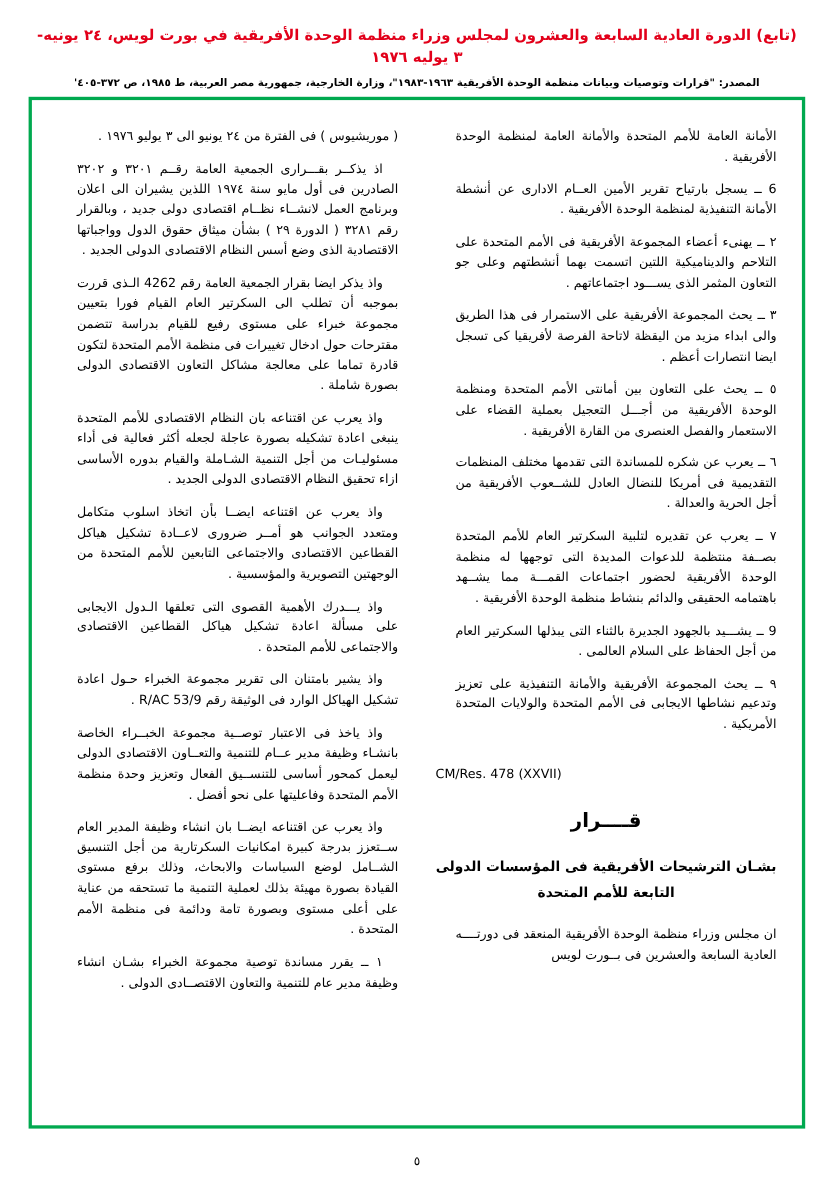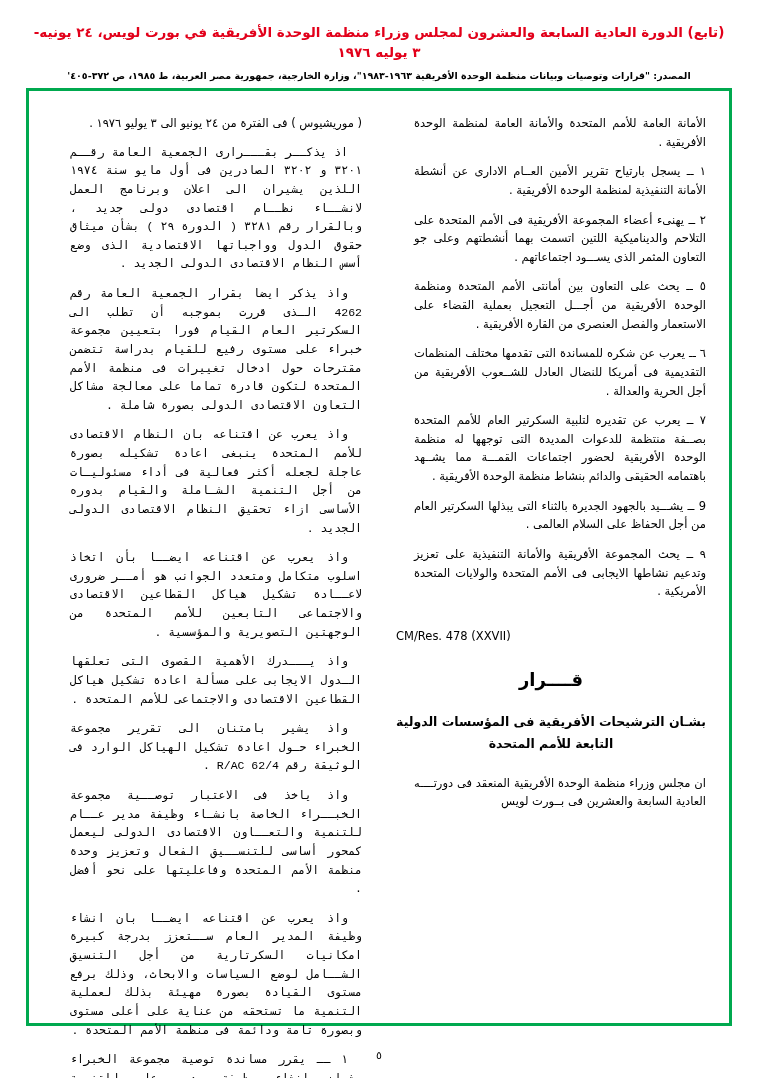--- a/index.html
+++ b/index.html
@@ -70,21 +70,20 @@
     font-size: 11.5px;
     line-height: 1.62;
   }
   .col p {
     margin: 0 0 11px 18px;
     text-align: justify;
     text-justify: inter-word;
   }
   .col p.indent {
     text-indent: 14px;
-    font-family: Liberation Mono, monospace;
   }
   .res-code {
     margin: 26px 0 20px 0 !important;
     font-size: 11.5px;
     text-align: right;
     direction: ltr;
     unicode-bidi: embed;
   }
   .res-word {
     text-align: center !important;
@@ -117,41 +116,42 @@
 
   <div class="doc-title">(تابع) الدورة العادية السابعة والعشرون لمجلس وزراء منظمة الوحدة الأفريقية في بورت لويس، ٢٤ يونيه- ٣ يوليه ١٩٧٦</div>
   <div class="doc-source">المصدر: "قرارات وتوصيات وبيانات منظمة الوحدة الأفريقية ١٩٦٣-١٩٨٣"، وزارة الخارجية، جمهورية مصر العربية، ط ١٩٨٥، ص ٣٧٢-٤٠٥'</div>
 
   <div class="frame"></div>
 
   <div class="columns">
 
     <div class="col">
       <p>الأمانة العامة للأمم المتحدة والأمانة العامة لمنظمة الوحدة الأفريقية .</p>
-      <p>١ ــ يسجل بارتياح تقرير الأمين العــام الادارى عن أنشطة الأمانة التنفيذية لمنظمة الوحدة الأفريقية .</p>
+      <p>6 ــ يسجل بارتياح تقرير الأمين العــام الادارى عن أنشطة الأمانة التنفيذية لمنظمة الوحدة الأفريقية .</p>
       <p>٢ ــ يهنىء أعضاء المجموعة الأفريقية فى الأمم المتحدة على التلاحم والديناميكية اللتين اتسمت بهما أنشطتهم وعلى جو التعاون المثمر الذى يســـود اجتماعاتهم .</p>
+      <p>٣ ــ يحث المجموعة الأفريقية على الاستمرار فى هذا الطريق والى ابداء مزيد من اليقظة لاتاحة الفرصة لأفريقيا كى تسجل ايضا انتصارات أعظم .</p>
       <p>٥ ــ يحث على التعاون بين أمانتى الأمم المتحدة ومنظمة الوحدة الأفريقية من أجـــل التعجيل بعملية القضاء على الاستعمار والفصل العنصرى من القارة الأفريقية .</p>
       <p>٦ ــ يعرب عن شكره للمساندة التى تقدمها مختلف المنظمات التقديمية فى أمريكا للنضال العادل للشــعوب الأفريقية من أجل الحرية والعدالة .</p>
       <p>٧ ــ يعرب عن تقديره لتلبية السكرتير العام للأمم المتحدة بصــفة منتظمة للدعوات المديدة التى توجهها له منظمة الوحدة الأفريقية لحضور اجتماعات القمـــة مما يشــهد باهتمامه الحقيقى والدائم بنشاط منظمة الوحدة الأفريقية .</p>
       <p>9 ــ يشـــيد بالجهود الجديرة بالثناء التى يبذلها السكرتير العام من أجل الحفاظ على السلام العالمى .</p>
       <p>٩ ــ يحث المجموعة الأفريقية والأمانة التنفيذية على تعزيز وتدعيم نشاطها الايجابى فى الأمم المتحدة والولايات المتحدة الأمريكية .</p>
       <p class="res-code">CM/Res. 478 (XXVII)</p>
       <p class="res-word">قــــرار</p>
-      <p class="res-heading">بشـان الترشيحات الأفريقية فى المؤسسات الدولية التابعة للأمم المتحدة</p>
+      <p class="res-heading">بشـان الترشيحات الأفريقية فى المؤسسات الدولى التابعة للأمم المتحدة</p>
       <p>ان مجلس وزراء منظمة الوحدة الأفريقية المنعقد فى دورتــــه العادية السابعة والعشرين فى بــورت لويس</p>
     </div>
 
     <div class="col">
       <p>( موريشيوس ) فى الفترة من ٢٤ يونيو الى ٣ يوليو ١٩٧٦ .</p>
       <p class="indent">اذ يذكــر بقـــرارى الجمعية العامة رقــم ٣٢٠١ و ٣٢٠٢ الصادرين فى أول مايو سنة ١٩٧٤ اللذين يشيران الى اعلان وبرنامج العمل لانشــاء نظــام اقتصادى دولى جديد ، وبالقرار رقم ٣٢٨١ ( الدورة ٢٩ ) بشأن ميثاق حقوق الدول وواجباتها الاقتصادية الذى وضع أسس النظام الاقتصادى الدولى الجديد .</p>
       <p class="indent">واذ يذكر ايضا بقرار الجمعية العامة رقم 4262 الـذى قررت بموجبه أن تطلب الى السكرتير العام القيام فورا بتعيين مجموعة خبراء على مستوى رفيع للقيام بدراسة تتضمن مقترحات حول ادخال تغييرات فى منظمة الأمم المتحدة لتكون قادرة تماما على معالجة مشاكل التعاون الاقتصادى الدولى بصورة شاملة .</p>
       <p class="indent">واذ يعرب عن اقتناعه بان النظام الاقتصادى للأمم المتحدة ينبغى اعادة تشكيله بصورة عاجلة لجعله أكثر فعالية فى أداء مسئوليـات من أجل التنمية الشـاملة والقيام بدوره الأساسى ازاء تحقيق النظام الاقتصادى الدولى الجديد .</p>
       <p class="indent">واذ يعرب عن اقتناعه ايضــا بأن اتخاذ اسلوب متكامل ومتعدد الجوانب هو أمــر ضرورى لاعــادة تشكيل هياكل القطاعين الاقتصادى والاجتماعى التابعين للأمم المتحدة من الوجهتين التصويرية والمؤسسية .</p>
       <p class="indent">واذ يـــدرك الأهمية القصوى التى تعلقها الـدول الايجابى على مسألة اعادة تشكيل هياكل القطاعين الاقتصادى والاجتماعى للأمم المتحدة .</p>
-      <p class="indent">واذ يشير بامتنان الى تقرير مجموعة الخبراء حـول اعادة تشكيل الهياكل الوارد فى الوثيقة رقم R/AC 62/4 .</p>
+      <p class="indent">واذ يشير بامتنان الى تقرير مجموعة الخبراء حـول اعادة تشكيل الهياكل الوارد فى الوثيقة رقم R/AC 53/9 .</p>
       <p class="indent">واذ ياخذ فى الاعتبار توصــية مجموعة الخبــراء الخاصة بانشـاء وظيفة مدير عــام للتنمية والتعــاون الاقتصادى الدولى ليعمل كمحور أساسى للتنســيق الفعال وتعزيز وحدة منظمة الأمم المتحدة وفاعليتها على نحو أفضل .</p>
       <p class="indent">واذ يعرب عن اقتناعه ايضــا بان انشاء وظيفة المدير العام ســتعزز بدرجة كبيرة امكانيات السكرتارية من أجل التنسيق الشــامل لوضع السياسات والابحاث، وذلك برفع مستوى القيادة بصورة مهيئة بذلك لعملية التنمية ما تستحقه من عناية على أعلى مستوى وبصورة تامة ودائمة فى منظمة الأمم المتحدة .</p>
       <p class="indent">١ ــ يقرر مساندة توصية مجموعة الخبراء بشـان انشاء وظيفة مدير عام للتنمية والتعاون الاقتصــادى الدولى .</p>
     </div>
 
   </div>
 
   <div class="page-number">٥</div>
 
 </div>

